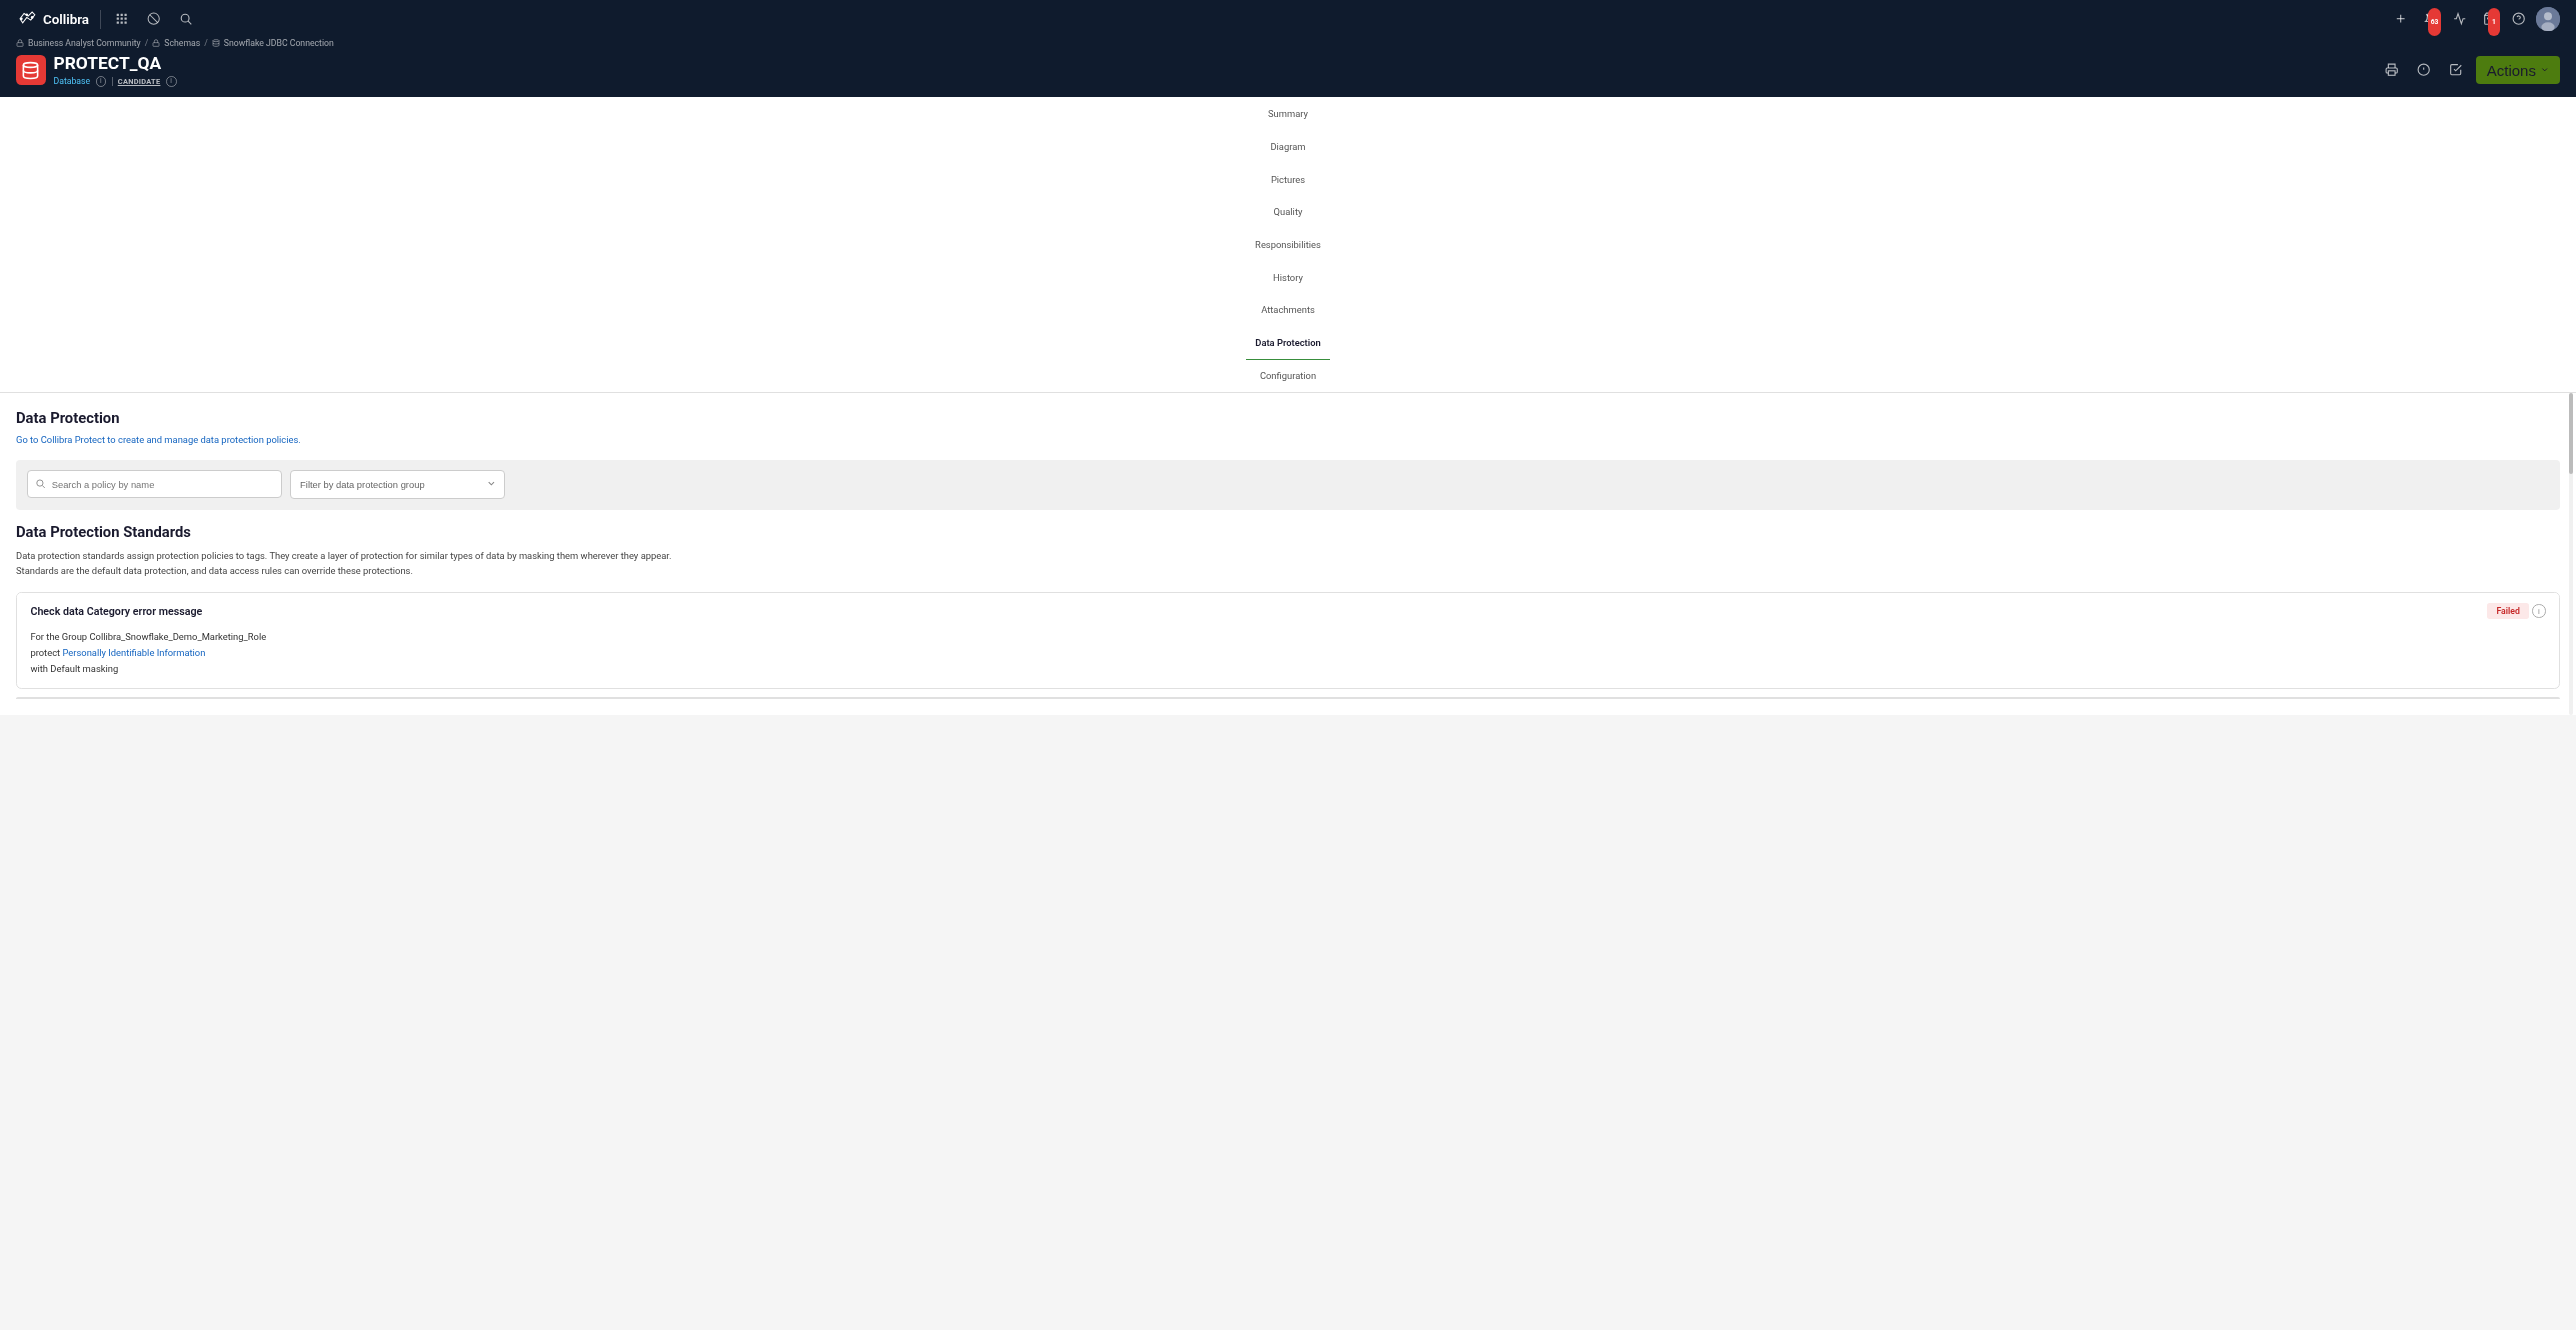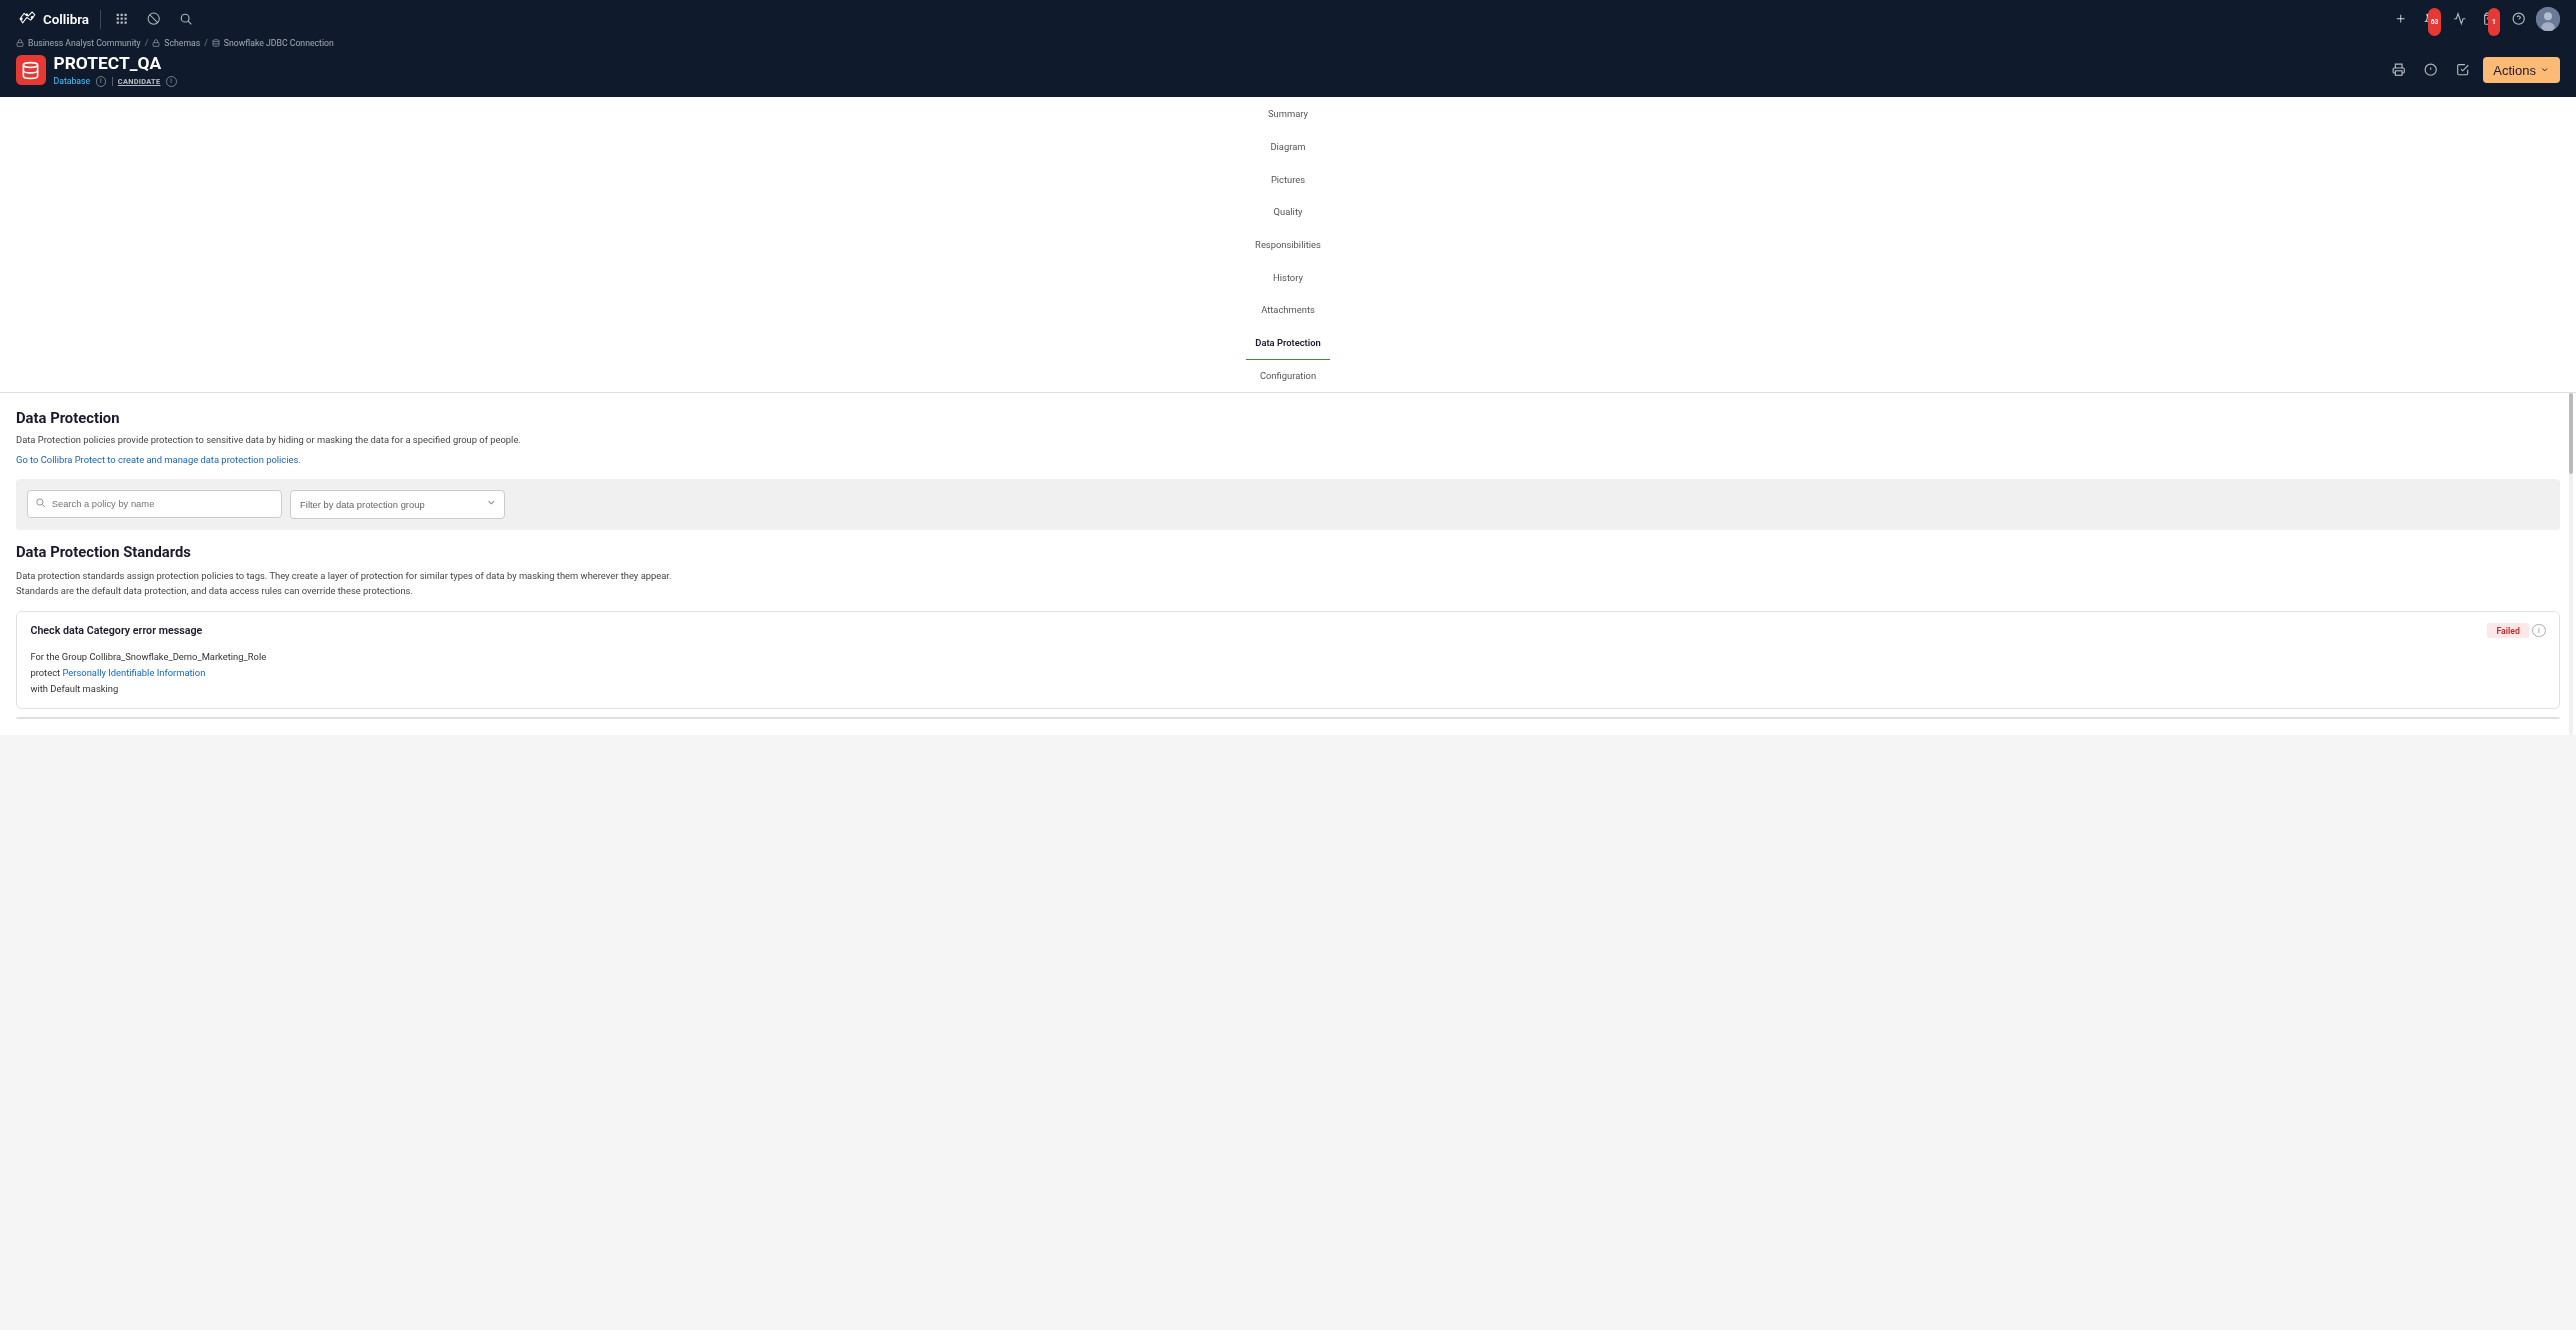--- a/index.html
+++ b/index.html
@@ -173,26 +173,26 @@
       align-items: center;
       justify-content: center;
       color: rgba(255,255,255,0.7);
       cursor: pointer;
       border-radius: 2.7px;
     }
     .actions-btn {
       display: flex;
       align-items: center;
       gap: 4px;
-      background: #fdba74;
+      background: #4d7c0f;
       color: #1a1a2e;
       border: none;
       border-radius: 4px;
       padding: 5.4px 10.7px;
-      font-size: 13px;
+      font-size: 15px;
       font-weight: 500;
       cursor: pointer;
     }
 
     
     .main-content {
       background: #fff;
       margin: 0;
       border-radius: 0;
     }
@@ -572,21 +572,20 @@
     <div class="tab-item active">Data Protection</div>
     <div class="tab-item">Configuration</div>
   </div>
 
   <div class="content-body">
     <div class="scroll-track">
       <div class="scroll-thumb"></div>
     </div>
 
     <h2 class="section-title">Data Protection</h2>
-    <p class="section-desc">Data Protection policies provide protection to sensitive data by hiding or masking the data for a specified group of people.</p>
     <a class="section-link">Go to Collibra Protect to create and manage data protection policies.</a>
 
     
     <div class="filter-bar">
       <div class="search-input-wrap">
         <span class="search-icon-inner">
           <svg width="10.7" height="10.7" viewBox="0 0 24 24" fill="none" stroke="currentColor" stroke-width="2">
             <circle cx="11" cy="11" r="7"></circle>
               <line x1="16.5" y1="16.5" x2="22" y2="22"></line>
           </svg>

